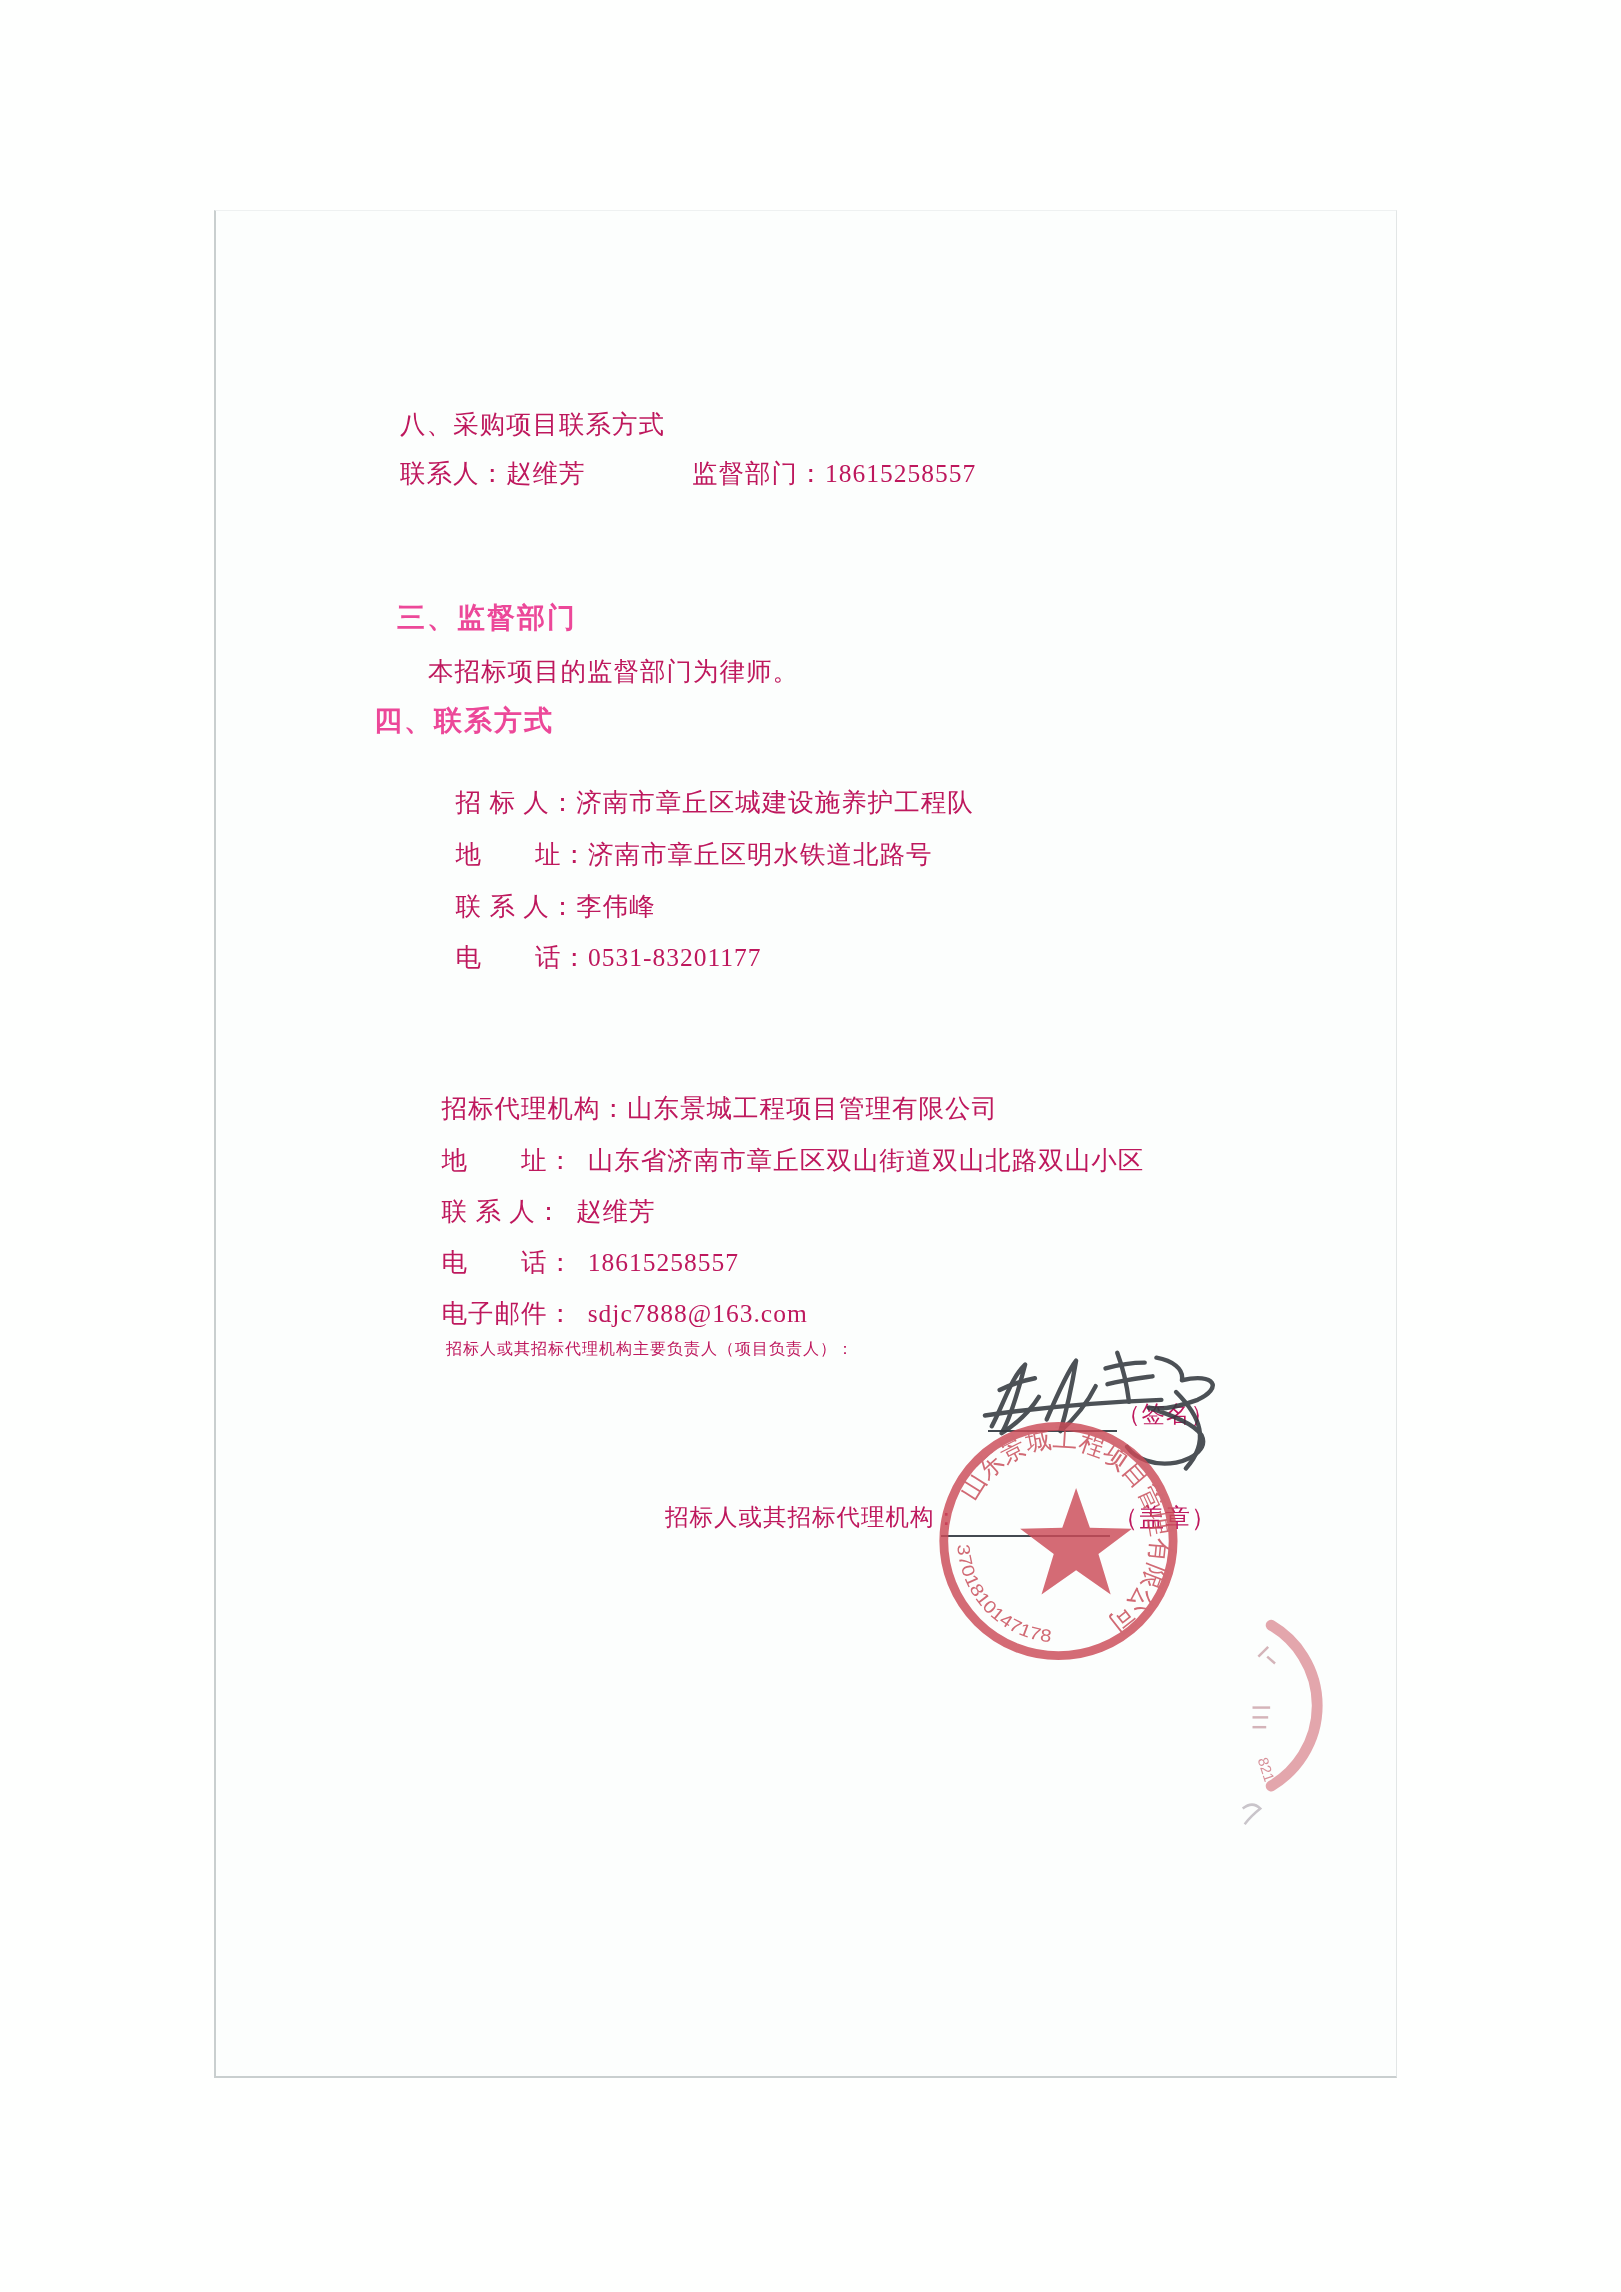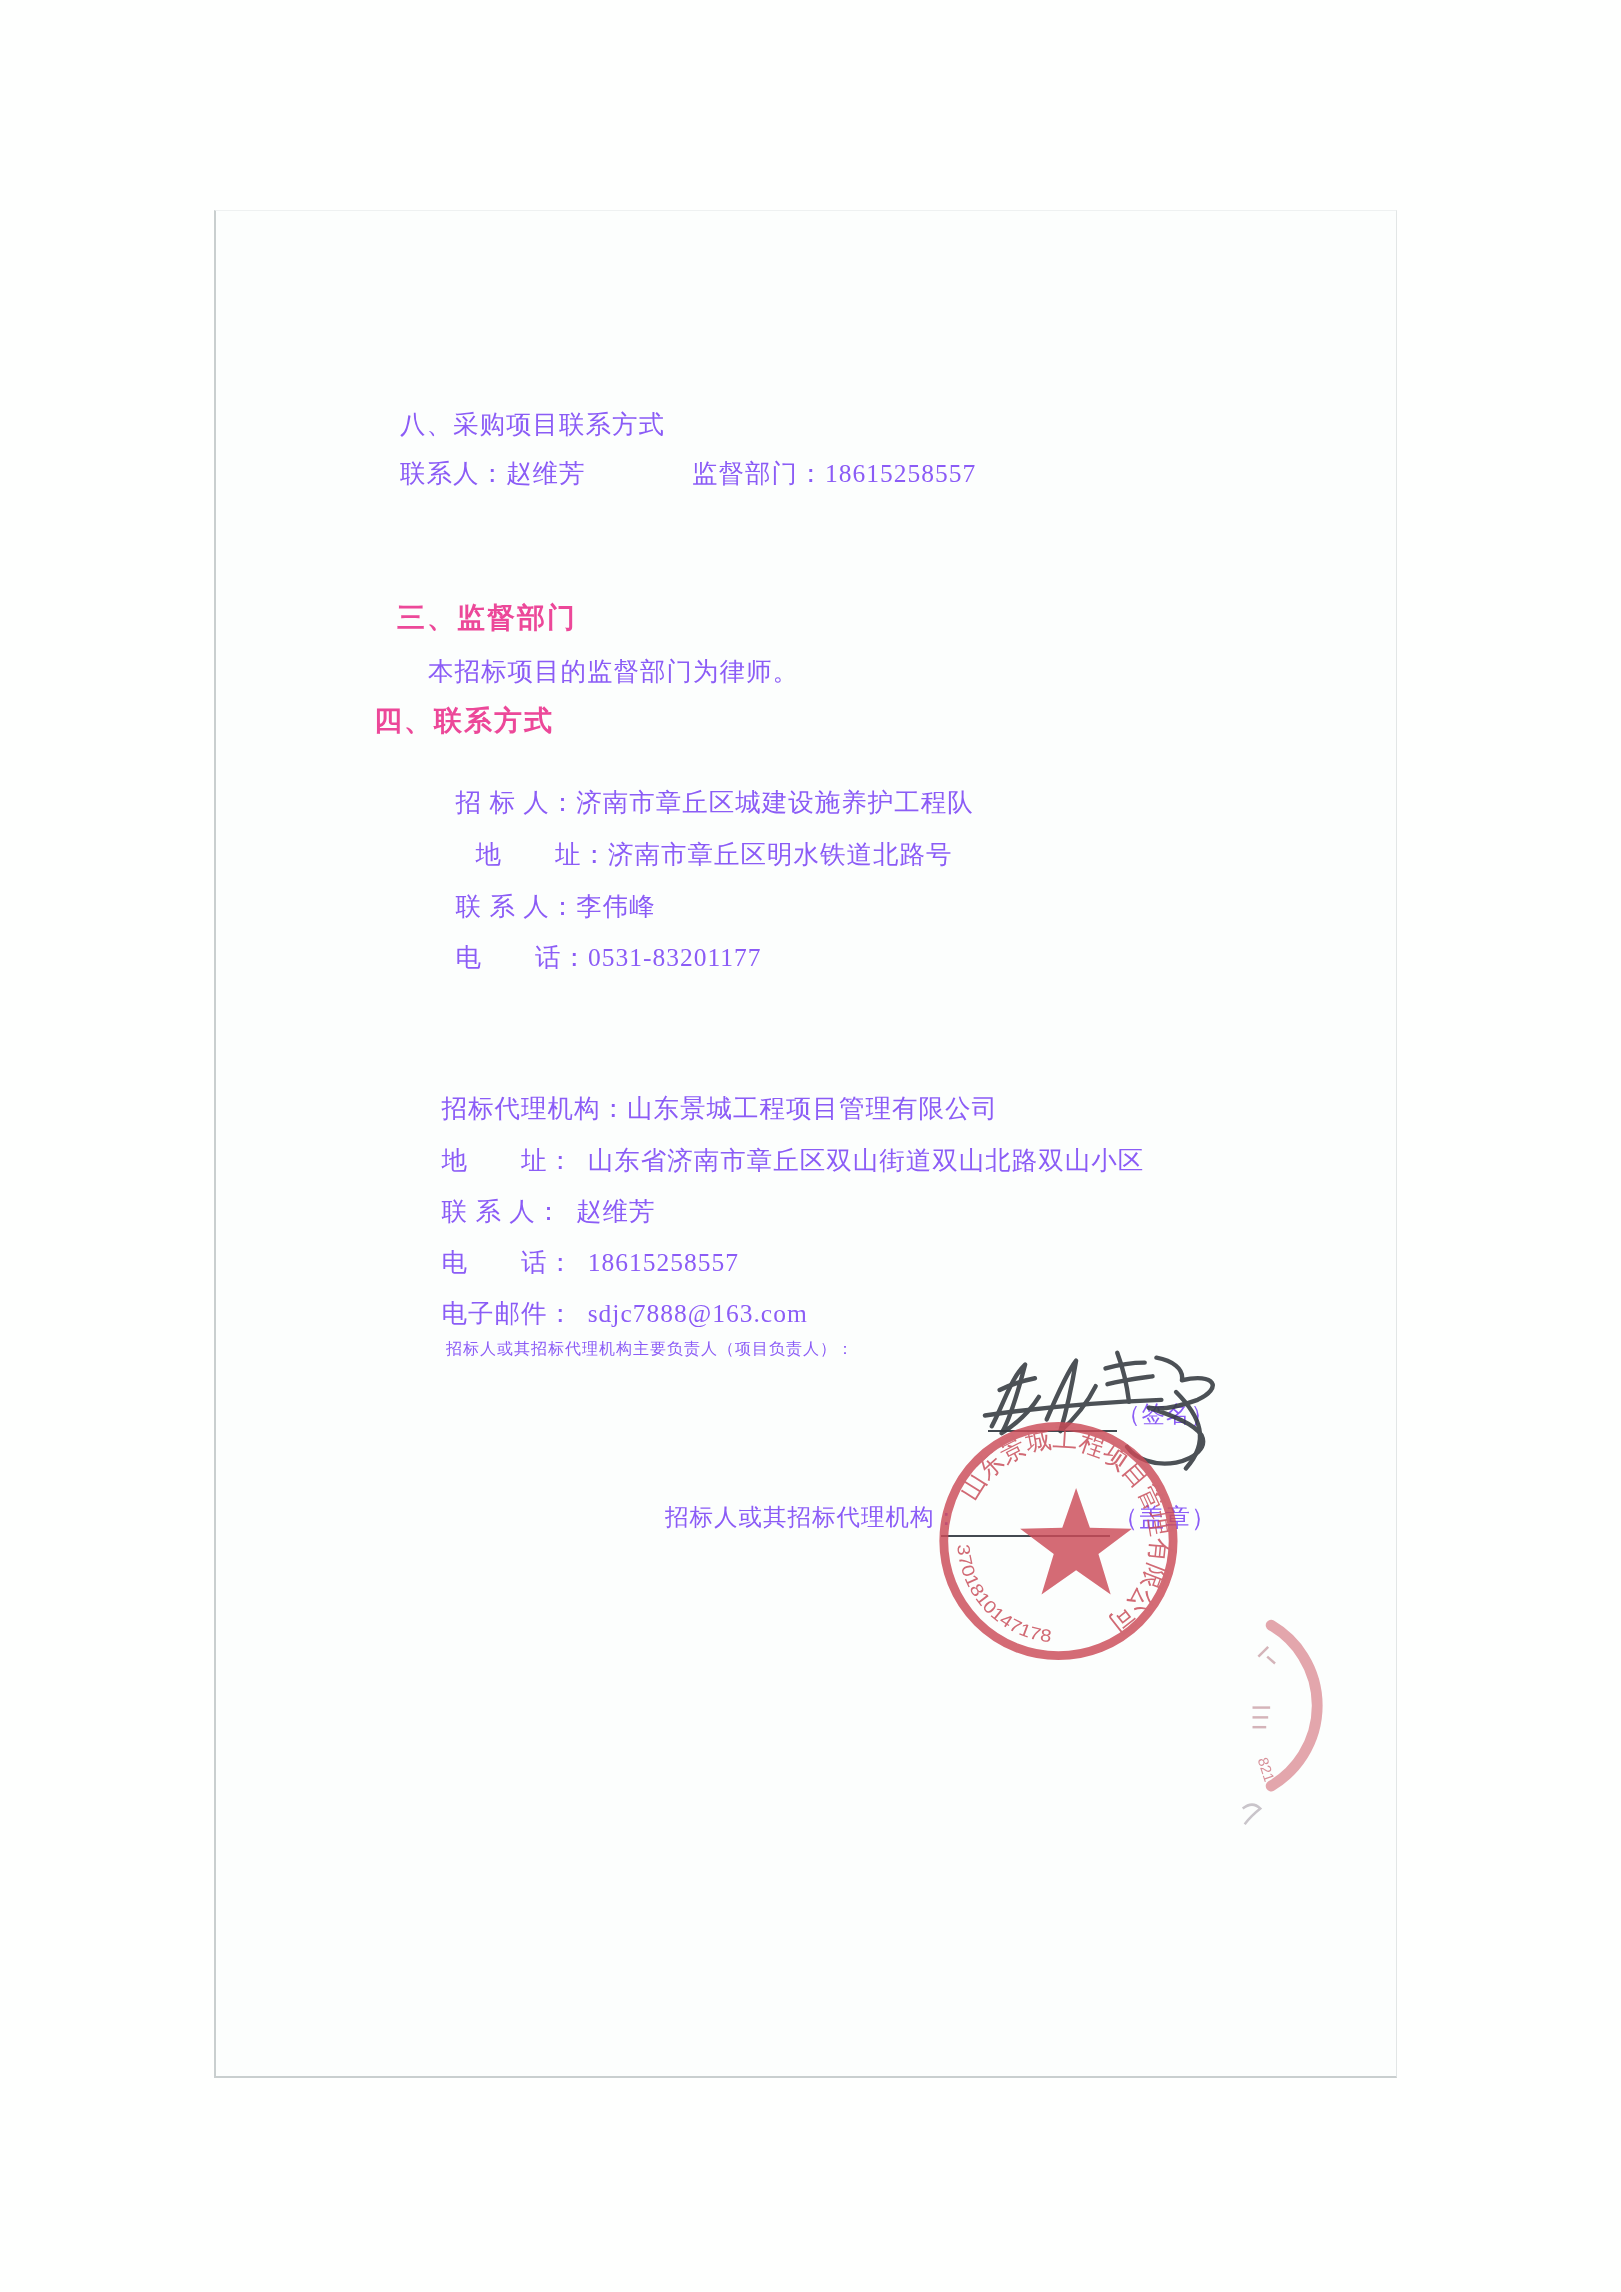--- a/index.html
+++ b/index.html
@@ -13,21 +13,21 @@
   .paper{
     position:absolute;left:214px;top:210px;width:1183px;height:1868px;
     background:#fcfefd;
     border-left:2px solid #c9cfcf;
     border-bottom:2px solid #c9cfcf;
     border-right:1px solid #e2e6e6;
     border-top:1px solid #eef1f1;
     box-sizing:border-box;
   }
   .txt{
-    position:absolute;white-space:pre;color:#8b5cf6;
+    position:absolute;white-space:pre;color:#be185d;
     font-size:25.5px;letter-spacing:1px;line-height:33px;
   }
   .heading{
     font-family:"Liberation Sans","DejaVu Sans",sans-serif;
     font-weight:700;color:#ec4899;font-size:28px;letter-spacing:2px;
   }
   .label{display:inline-block;white-space:pre;}
   .value{display:inline-block;white-space:pre;}
   .gap-val{padding-left:13.7px;}
   .underline{
@@ -50,21 +50,21 @@
 
 
   <div class="txt heading" style="left:397px;top:601px;">三、监督部门</div>
   <div class="txt" style="left:428px;top:655px;">本招标项目的监督部门为律师。</div>
 
   <div class="txt heading" style="left:374px;top:704px;">四、联系方式</div>
 
   <div class="txt" style="left:426px;top:753px;">
     <span class="label">招 标 人：</span><span class="value">济南市章丘区城建设施养护工程队</span>
   </div>
-  <div class="txt" style="left:446px;top:805px;">
+  <div class="txt" style="left:426px;top:805px;">
     <span class="label">地　　址：</span><span class="value">济南市章丘区明水铁道北路号</span>
   </div>
   <div class="txt" style="left:426px;top:857px;">
     <span class="label">联 系 人：</span><span class="value">李伟峰</span>
   </div>
   <div class="txt" style="left:426px;top:908px;">
     <span class="label">电　　话：</span><span class="value">0531-83201177</span>
   </div>
 
   <div class="txt" style="left:412px;top:1059px;">

